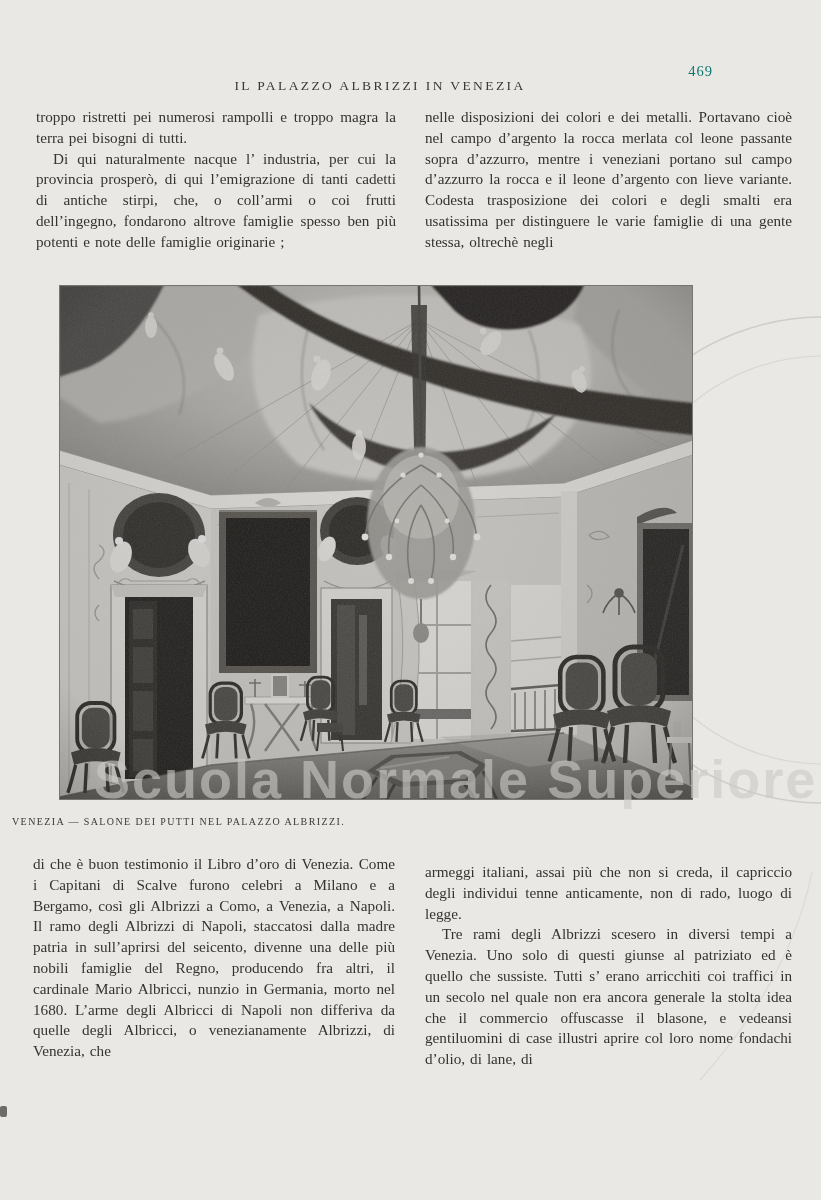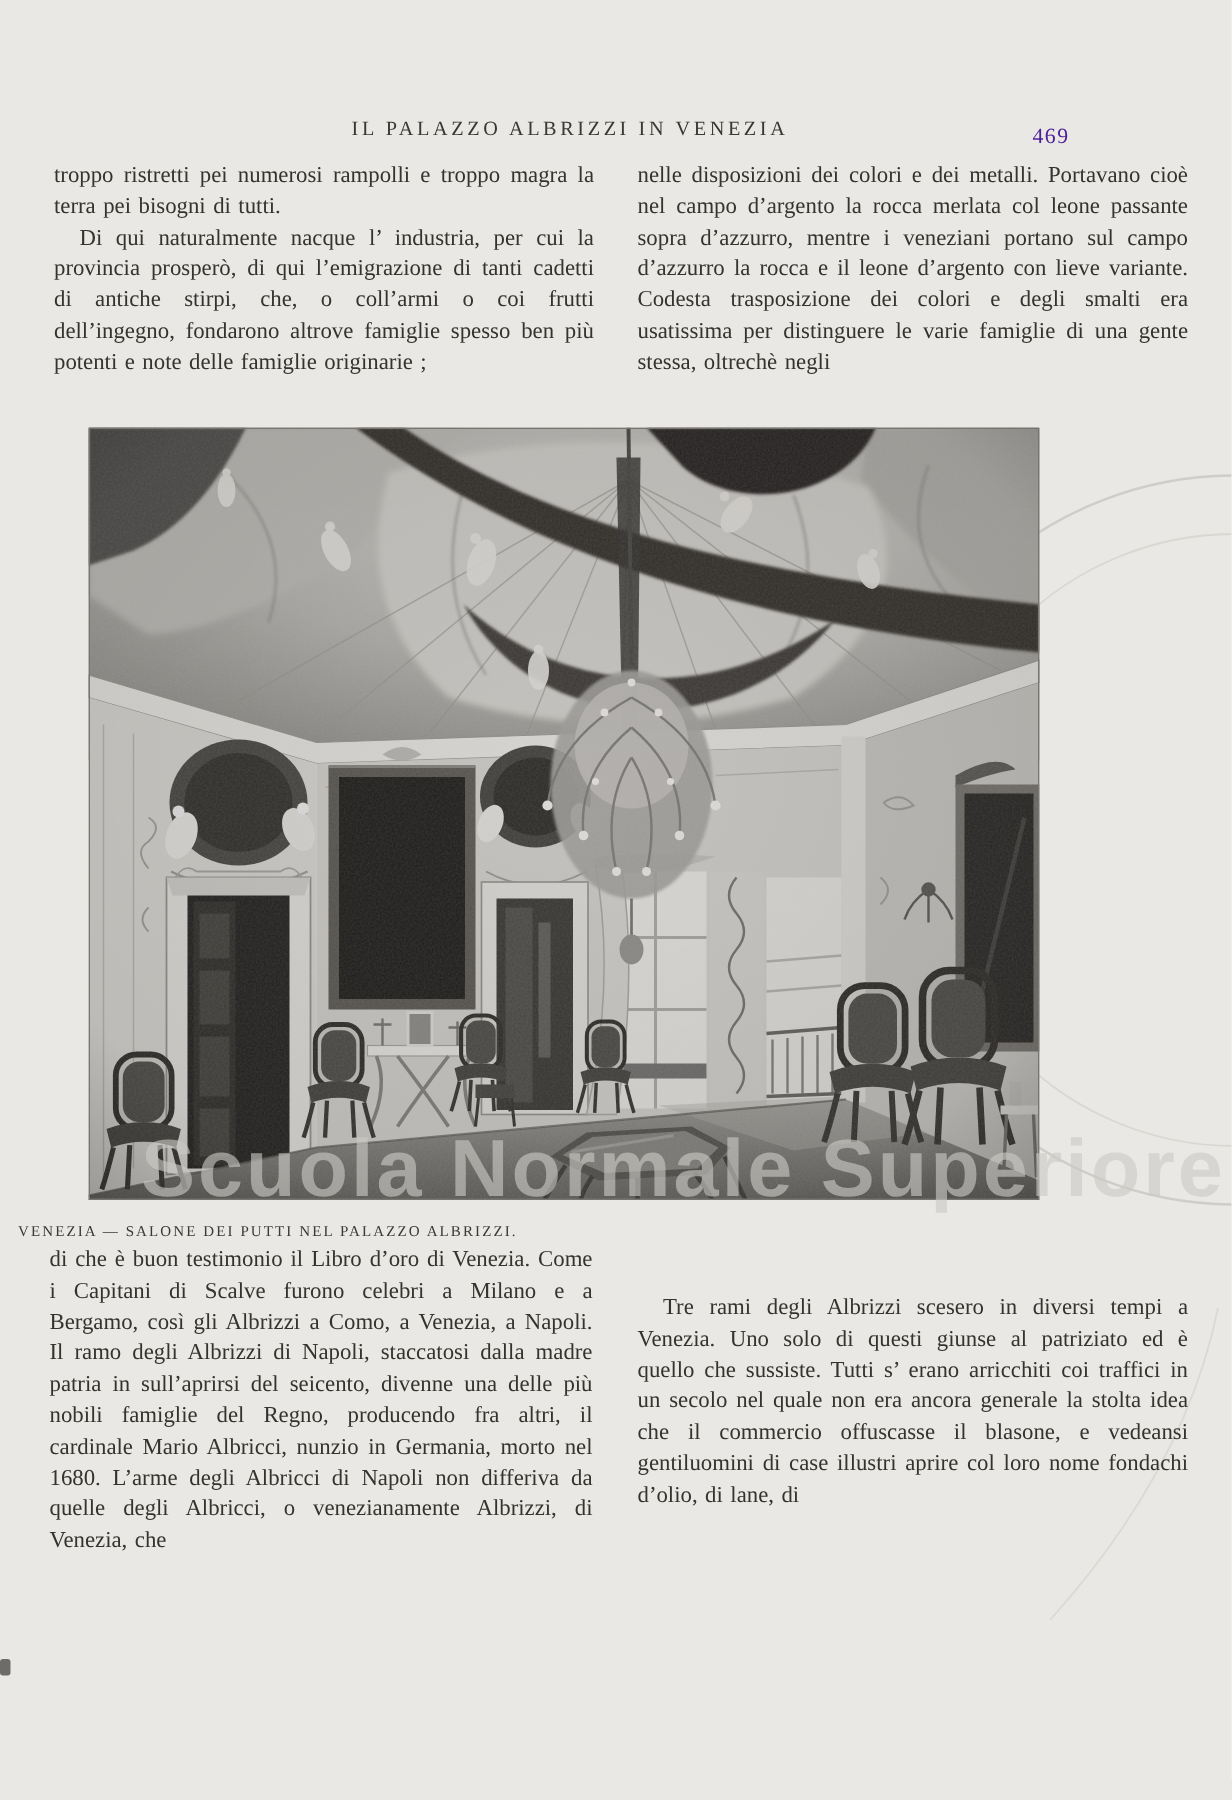--- a/index.html
+++ b/index.html
@@ -13,33 +13,33 @@
     padding-left:12px;
   }
   .scan-marks{position:absolute;left:0;top:0;z-index:0;pointer-events:none;}
   .running-title{
     position:absolute;top:78px;left:0;width:760px;
     text-align:center;
     font-size:13.5px;letter-spacing:2.4px;
     color:#3a3833;
   }
   .page-number{
-    position:absolute;top:83px;right:120px;
-    font-size:14.5px;letter-spacing:1px;color:#4c1d95;
+    position:absolute;top:63px;right:120px;
+    font-size:14.5px;letter-spacing:1px;color:#0f766e;
   }
   .col{
     position:absolute;
     font-size:15.2px;line-height:20.8px;
     text-align:justify;word-spacing:1.2px;
   }
   .col p{margin:0;}
   .col p.indent{text-indent:17px;}
   .tl{left:36px;top:107px;width:360px;}
   .tr{left:425px;top:107px;width:367px;}
-  .bl{left:33px;top:830px;width:362px;}
+  .bl{left:33px;top:854px;width:362px;}
   .br{left:425px;top:862px;width:367px;}
   .photo{
     position:absolute;left:59px;top:285px;width:634px;height:515px;
     z-index:2;
   }
   .photo svg{display:block;width:634px;height:515px;}
   .caption{
     position:absolute;top:816px;left:0;width:821px;
     text-align:left;
     font-size:10px;letter-spacing:1.4px;
@@ -318,18 +318,19 @@
       <rect x="0.5" y="0.5" width="633" height="514" fill="none" stroke="#77756f" stroke-width="1"></rect>
     </svg>
   </figure>
 
   <div class="caption">VENEZIA — SALONE DEI PUTTI NEL PALAZZO ALBRIZZI.</div>
 
   <section class="col bl">
     <p>di che è buon testimonio il Libro d’oro di Venezia. Come i Capitani di Scalve furono celebri a Milano e a Bergamo, così gli Albrizzi a Como, a Venezia, a Napoli. Il ramo degli Albrizzi di Napoli, staccatosi dalla madre patria in sull’aprirsi del seicento, divenne una delle più nobili famiglie del Regno, producendo fra altri, il cardinale Mario Albricci, nunzio in Germania, morto nel 1680. L’arme degli Albricci di Napoli non differiva da quelle degli Albricci, o venezianamente Albrizzi, di Venezia, che</p>
   </section>
   <section class="col br">
+    <p>armeggi italiani, assai più che non si creda, il capriccio degli individui tenne anticamente, non di rado, luogo di legge.</p>
     <p class="indent">Tre rami degli Albrizzi scesero in diversi tempi a Venezia. Uno solo di questi giunse al patriziato ed è quello che sussiste. Tutti s’ erano arricchiti coi traffici in un secolo nel quale non era ancora generale la stolta idea che il commercio offuscasse il blasone, e vedeansi gentiluomini di case illustri aprire col loro nome fondachi d’olio, di lane, di</p>
   </section>
 
   <div class="watermark">Scuola Normale Superiore</div>
 
 </div>
 
 </body></html>

